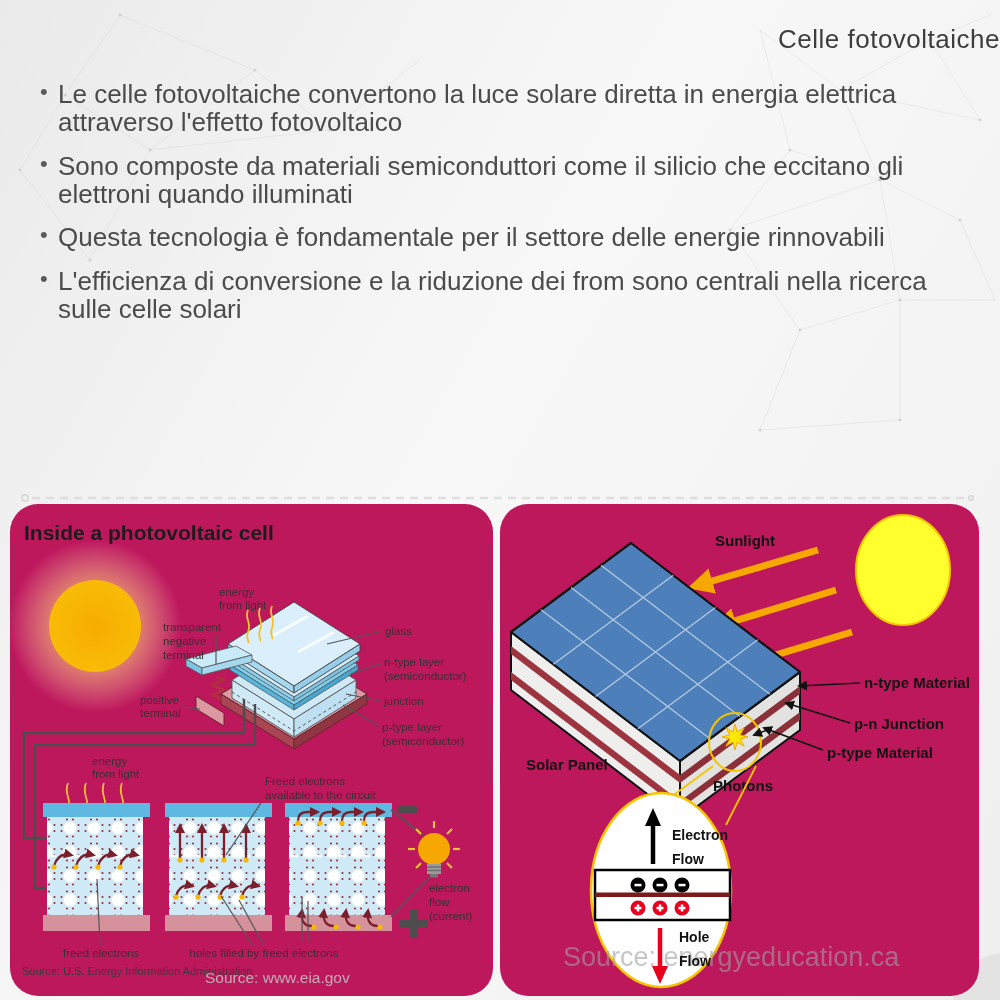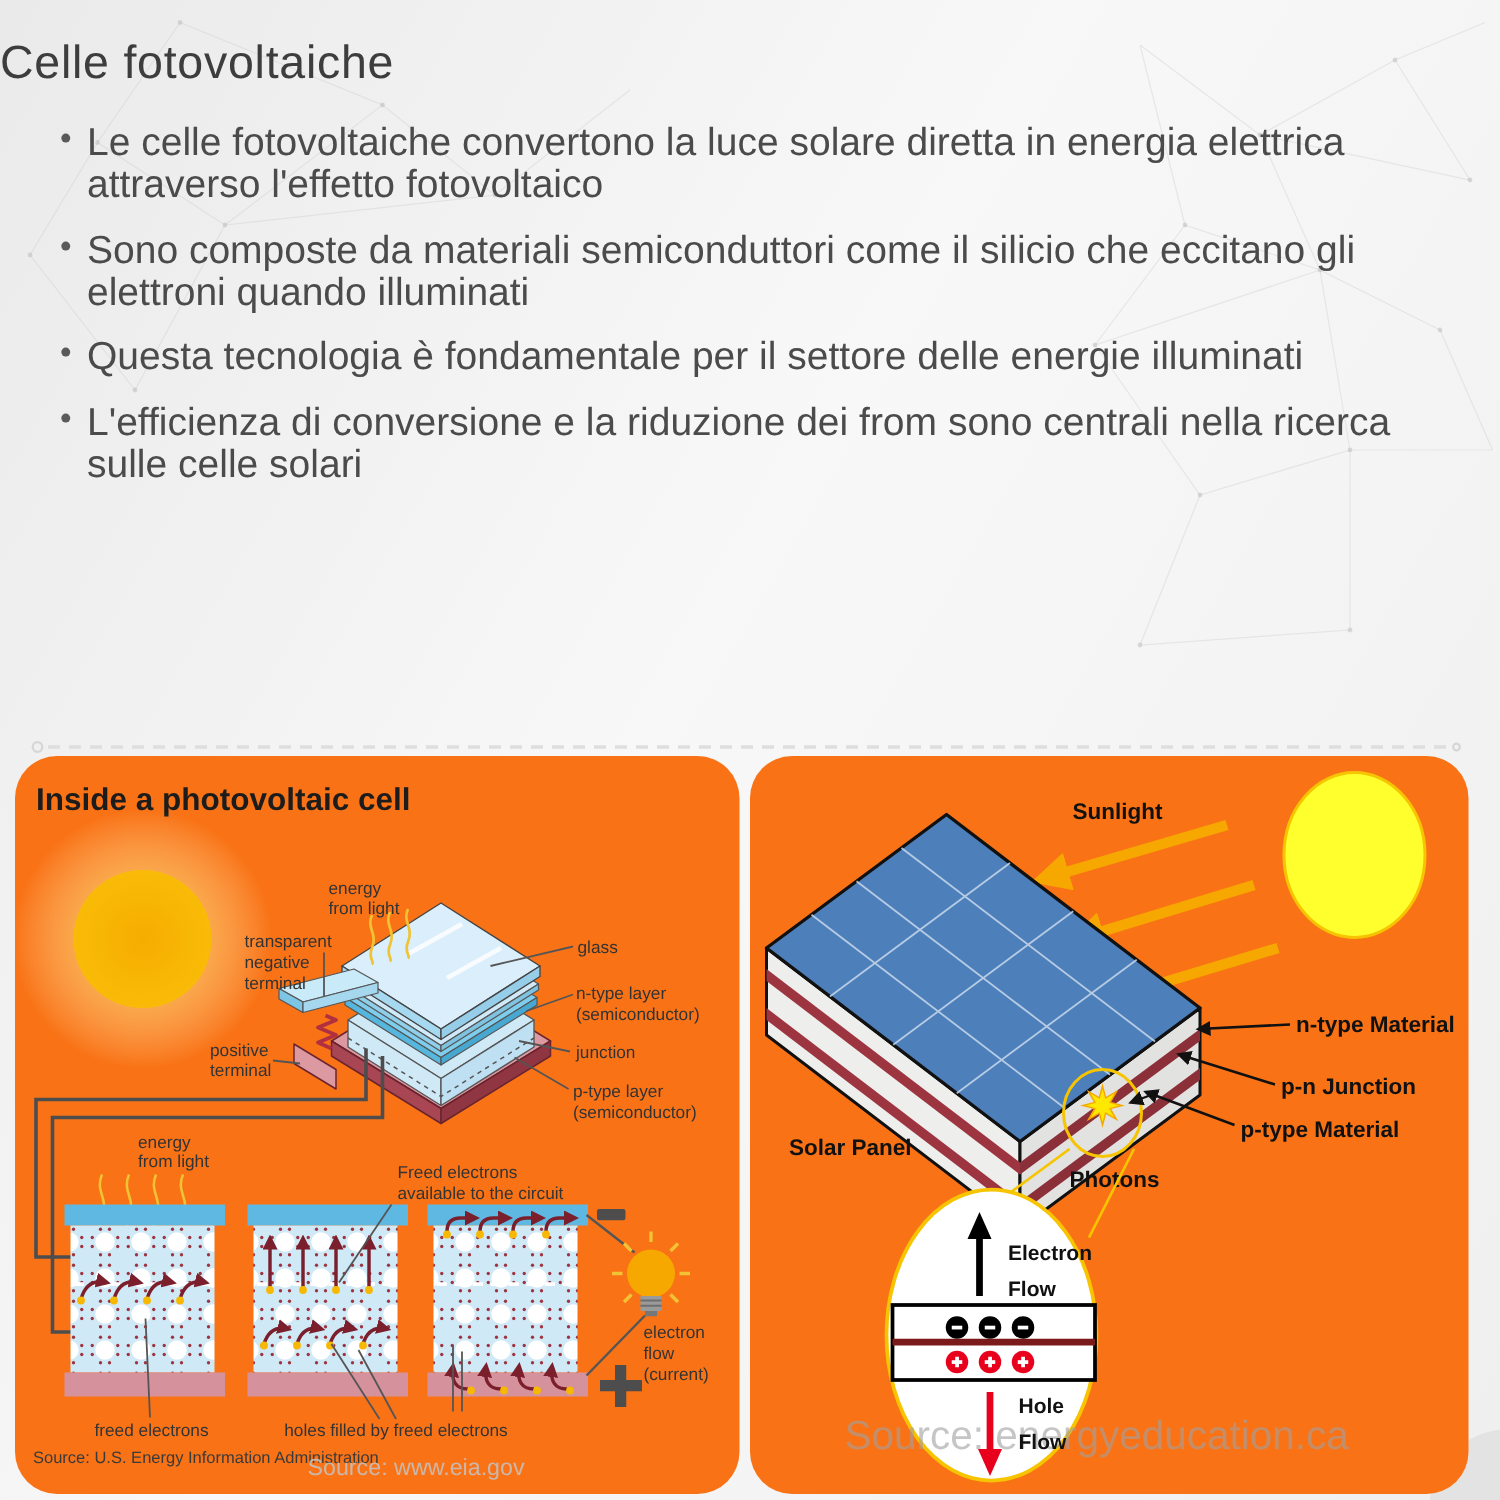--- a/index.html
+++ b/index.html
@@ -1,29 +1,29 @@
 <!DOCTYPE html>
 <html><head>
 <meta charset="utf-8">
 <style>
   html,body{margin:0;padding:0;}
   body{width:1000px;height:1000px;overflow:hidden;position:relative;
        font-family:"Liberation Sans","DejaVu Sans",sans-serif;
        background:linear-gradient(120deg,#eaeaeb 0%,#f8f8f8 45%,#efeff0 100%);}
   .slide{position:absolute;inset:0;}
   .mesh{position:absolute;left:0;top:0;z-index:0;}
-  h1.title{position:absolute;top:24px;left:0;width:100%;text-align:left;margin:0;
-           font-size:31px;font-weight:400;color:#3d3d3d;letter-spacing:.5px;z-index:2;}
+  h1.title{position:absolute;top:24px;left:0;width:100%;text-align:right;margin:0;
+           font-size:26px;font-weight:400;color:#3d3d3d;letter-spacing:.5px;z-index:2;}
   ul.bullets{position:absolute;left:40px;top:80px;right:16px;margin:0;padding:0;
              list-style:none;z-index:2;}
   ul.bullets li{position:relative;padding-left:18px;margin-bottom:15px;
                 font-size:26px;line-height:1.09;color:#4b4b4b;}
   ul.bullets .dot{position:absolute;left:0;top:0;font-size:22px;color:#5a5a5a;}
   .divider{position:absolute;left:0;top:492px;z-index:2;}
-  .panel{position:absolute;top:504px;height:492px;background:#f97316;
+  .panel{position:absolute;top:504px;height:492px;background:#be185d;
          border-radius:28px;z-index:1;}
   .panel.left{left:10px;width:483px;}
   .panel.right{left:500px;width:479px;}
   .panel svg{display:block;}
   text{font-family:"Liberation Sans","DejaVu Sans",sans-serif;}
 </style>
 </head>
 <body>
 
 <div class="slide">
@@ -54,21 +54,21 @@
         <circle cx="900" cy="420" r="1.6"></circle>
     </g>
     <circle cx="1005" cy="1005" r="52" fill="#d9d9d9" opacity="0.55"></circle>
   </svg>
 
   <h1 class="title">Celle fotovoltaiche</h1>
 
   <ul class="bullets">
     <li><span class="dot">•</span><span>Le celle fotovoltaiche convertono la luce solare diretta in energia elettrica attraverso l'effetto fotovoltaico</span></li>
     <li><span class="dot">•</span><span>Sono composte da materiali semiconduttori come il silicio che eccitano gli elettroni quando illuminati</span></li>
-    <li><span class="dot">•</span><span>Questa tecnologia è fondamentale per il settore delle energie illuminati</span></li>
+    <li><span class="dot">•</span><span>Questa tecnologia è fondamentale per il settore delle energie rinnovabili</span></li>
     <li><span class="dot">•</span><span>L'efficienza di conversione e la riduzione dei from sono centrali nella ricerca sulle celle solari</span></li>
   </ul>
 
   <svg class="divider" width="1000" height="14">
     <circle cx="25" cy="6" r="3.2" fill="none" stroke="#d6d6d6" stroke-width="1.5"></circle>
     <line x1="32" y1="6" x2="966" y2="6" stroke="#dedede" stroke-width="2.4" stroke-dasharray="8,6"></line>
     <circle cx="971" cy="6" r="2.2" fill="none" stroke="#d6d6d6" stroke-width="1.5"></circle>
   </svg>
 
   <div class="panel left">

